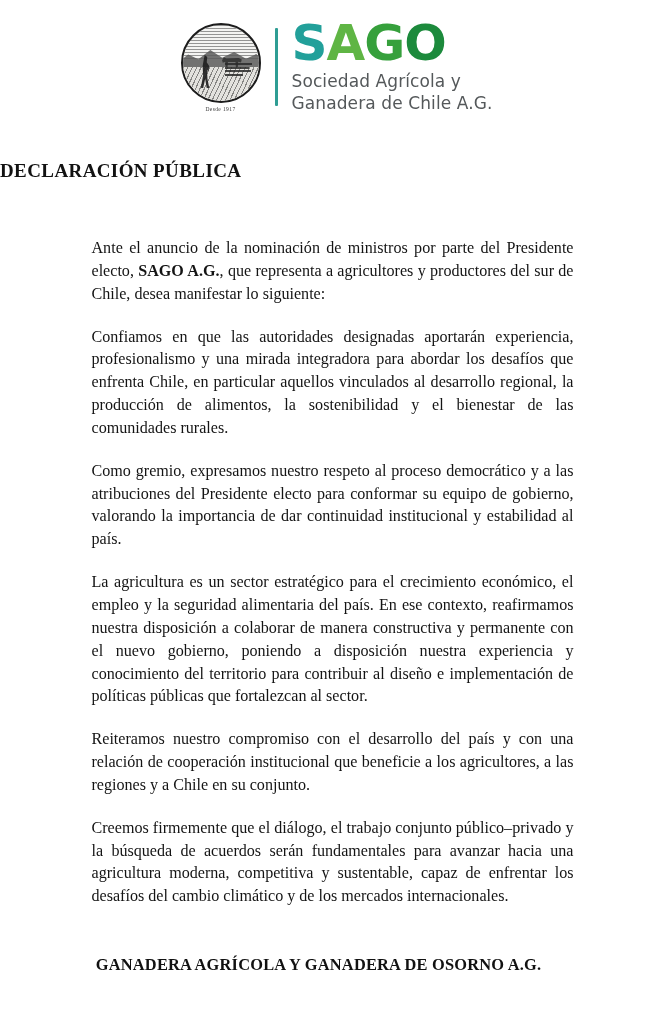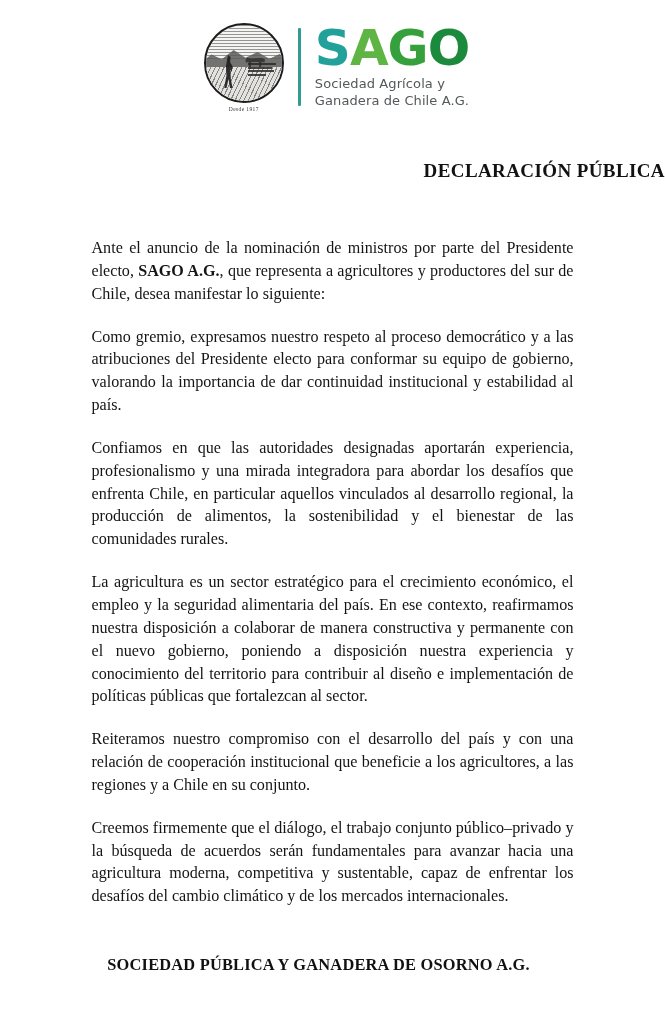--- a/index.html
+++ b/index.html
@@ -155,30 +155,30 @@
     letter-spacing: -1px;
     display: flex;
   }
   .logo-word .l1 { color: #22a09a; }
   .logo-word .l2 { color: #5fb544; }
   .logo-word .l3 { color: #36a03c; }
   .logo-word .l4 { color: #1c8a3c; }
 
   .logo-sub {
     font-family: "DejaVu Sans", "Liberation Sans", sans-serif;
-    font-size: 13px;
+    font-size: 17px;
     line-height: 1.24;
     color: #54585a;
     margin-top: 4px;
     letter-spacing: .1px;
   }
 
   
   .doc-title {
-    text-align: right;
+    text-align: left;
     font-weight: bold;
     font-size: 19px;
     letter-spacing: .4px;
     margin: 52px 0 0 0;
     color: #121212;
   }
 
   .body-block {
     margin: 8px auto;
     padding: 0 49px;
@@ -255,24 +255,24 @@
         <div>Ganadera de Chile A.G.</div>
       </div>
     </div>
 
   </header>
 
   <h1 class="doc-title">DECLARACIÓN PÚBLICA</h1>
 
   <main class="body-block paras-start">
     <p class="doc-para"><span>Ante el anuncio de la nominación de ministros por parte del Presidente electo, </span><b>SAGO A.G.</b><span>, que representa a agricultores y productores del sur de Chile, desea manifestar lo siguiente:</span></p>
+    <p class="doc-para"><span>Confiamos en que las autoridades designadas aportarán experiencia, profesionalismo y una mirada integradora para abordar los desafíos que enfrenta Chile, en particular aquellos vinculados al desarrollo regional, la producción de alimentos, la sostenibilidad y el bienestar de las comunidades rurales.</span></p>
     <p class="doc-para"><span>Como gremio, expresamos nuestro respeto al proceso democrático y a las atribuciones del Presidente electo para conformar su equipo de gobierno, valorando la importancia de dar continuidad institucional y estabilidad al país.</span></p>
-    <p class="doc-para"><span>Confiamos en que las autoridades designadas aportarán experiencia, profesionalismo y una mirada integradora para abordar los desafíos que enfrenta Chile, en particular aquellos vinculados al desarrollo regional, la producción de alimentos, la sostenibilidad y el bienestar de las comunidades rurales.</span></p>
     <p class="doc-para"><span>La agricultura es un sector estratégico para el crecimiento económico, el empleo y la seguridad alimentaria del país. En ese contexto, reafirmamos nuestra disposición a colaborar de manera constructiva y permanente con el nuevo gobierno, poniendo a disposición nuestra experiencia y conocimiento del territorio para contribuir al diseño e implementación de políticas públicas que fortalezcan al sector.</span></p>
     <p class="doc-para"><span>Reiteramos nuestro compromiso con el desarrollo del país y con una relación de cooperación institucional que beneficie a los agricultores, a las regiones y a Chile en su conjunto.</span></p>
     <p class="doc-para"><span>Creemos firmemente que el diálogo, el trabajo conjunto público–privado y la búsqueda de acuerdos serán fundamentales para avanzar hacia una agricultura moderna, competitiva y sustentable, capaz de enfrentar los desafíos del cambio climático y de los mercados internacionales.</span></p>
   </main>
 
-  <div class="signature">SOCIEDAD PÚBLICA Y GANADERA DE OSORNO A.G.</div>
+  <div class="signature">GANADERA AGRÍCOLA Y GANADERA DE OSORNO A.G.</div>
 
   <div class="dateline">Osorno, 21 enero 2026</div>
 
 </div>
 
 </body></html>

